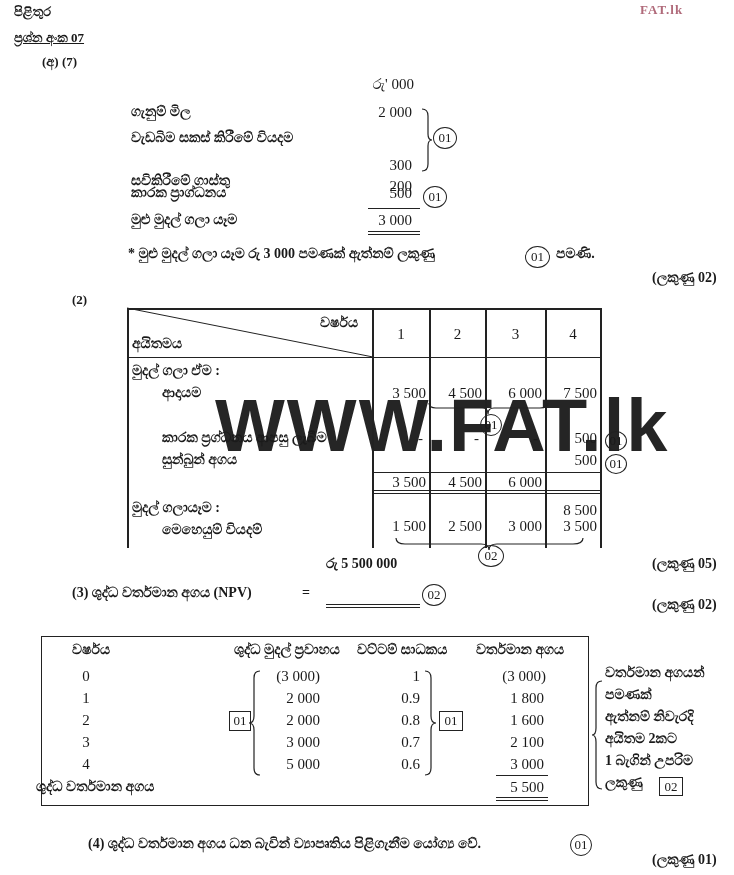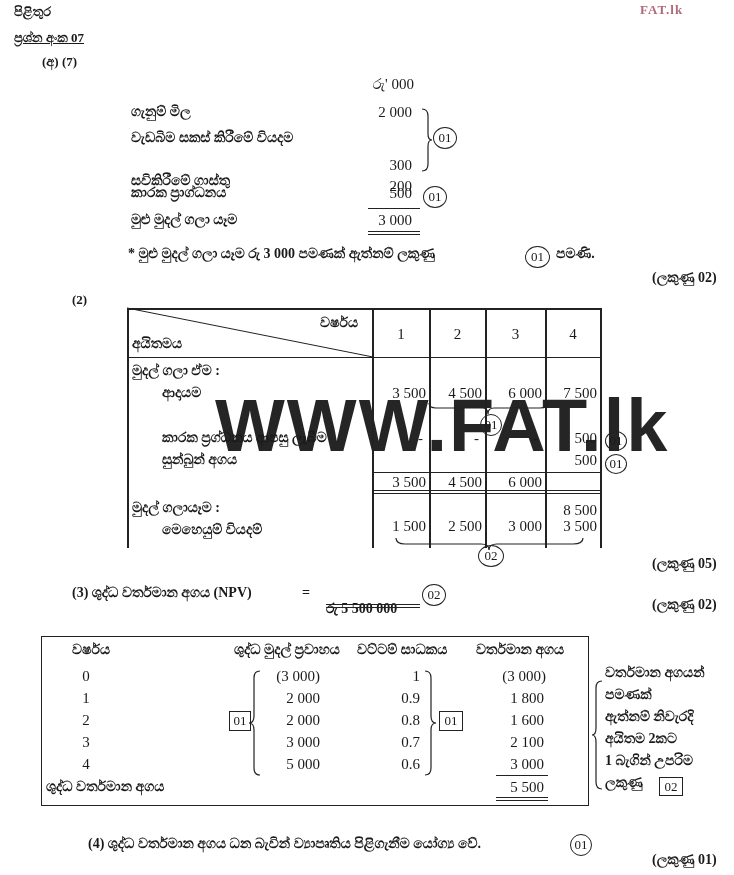--- a/index.html
+++ b/index.html
@@ -132,21 +132,21 @@
 
 <svg class="brace" style="left:395px;top:537px;" width="190" height="14">
   <path d="M1 1 Q1 7 10 7 L86 7 Q94 7 94 13 Q94 7 102 7 L178 7 Q188 7 188 1" fill="none" stroke="#222" stroke-width="1.2"></path>
 </svg>
 <div class="circle" style="left:478px;top:545px;width:26px;height:22px;">02</div>
 
 <div class="abs t14" style="left:652px;top:556px;">(ලකුණු 05)</div>
 
 <div class="abs t14" style="left:72px;top:585px;">(3) ශුද්ධ වර්තමාන අගය (NPV)</div>
 <div class="abs t14" style="left:302px;top:585px;">=</div>
-<div class="abs num" style="left:326px;top:601px;font-weight:bold;font-size:14px;">රු 5 500 000</div>
+<div class="abs num" style="left:326px;top:556px;font-weight:bold;font-size:14px;">රු 5 500 000</div>
 <div class="line" style="left:326px;top:604px;width:94px;height:1px;"></div>
 <div class="line" style="left:326px;top:607px;width:94px;height:1px;"></div>
 <div class="circle" style="left:422px;top:584px;width:24px;height:22px;">02</div>
 <div class="abs t14" style="left:652px;top:597px;">(ලකුණු 02)</div>
 
 <div style="position:absolute;left:41px;top:636px;width:548px;height:170px;border:1.6px solid #222;box-sizing:border-box;"></div>
 
 <div class="abs t14" style="left:72px;top:642px;">වර්ෂය</div>
 <div class="abs t14" style="left:234px;top:642px;">ශුද්ධ මුදල් ප්‍රවාහය</div>
 <div class="abs t14" style="left:357px;top:642px;">වට්ටම් සාධකය</div>
@@ -172,21 +172,21 @@
   <div class="abs num r" style="left:250px;top:734px;width:70px;">3 000</div>
   <div class="abs num r" style="left:380px;top:734px;width:40px;">0.7</div>
   <div class="abs num r" style="left:470px;top:734px;width:74px;">2 100</div>
 
   <div class="abs num c" style="left:80px;top:756px;width:12px;">4</div>
   <div class="abs num r" style="left:250px;top:756px;width:70px;">5 000</div>
   <div class="abs num r" style="left:380px;top:756px;width:40px;">0.6</div>
   <div class="abs num r" style="left:470px;top:756px;width:74px;">3 000</div>
 
   <div class="line" style="left:496px;top:775px;width:52px;height:1px;"></div>
-  <div class="abs t14" style="left:46px;top:779px;">ශුද්ධ වර්තමාන අගය</div>
+  <div class="abs t14" style="left:36px;top:779px;">ශුද්ධ වර්තමාන අගය</div>
   <div class="abs num r" style="left:470px;top:779px;width:74px;">5 500</div>
   <div class="line" style="left:496px;top:797px;width:52px;height:1px;"></div>
   <div class="line" style="left:496px;top:800px;width:52px;height:1px;"></div>
 </div>
 
 <svg class="brace" style="left:248px;top:670px;" width="14" height="106">
   <path d="M12 1 Q6 1 6 8 L6 46 Q6 53 1 53 Q6 53 6 60 L6 98 Q6 105 12 105" fill="none" stroke="#222" stroke-width="1.2"></path>
 </svg>
 <div class="box" style="left:229px;top:711px;width:22px;height:20px;">01</div>
 <svg class="brace" style="left:423px;top:670px;" width="14" height="106">

